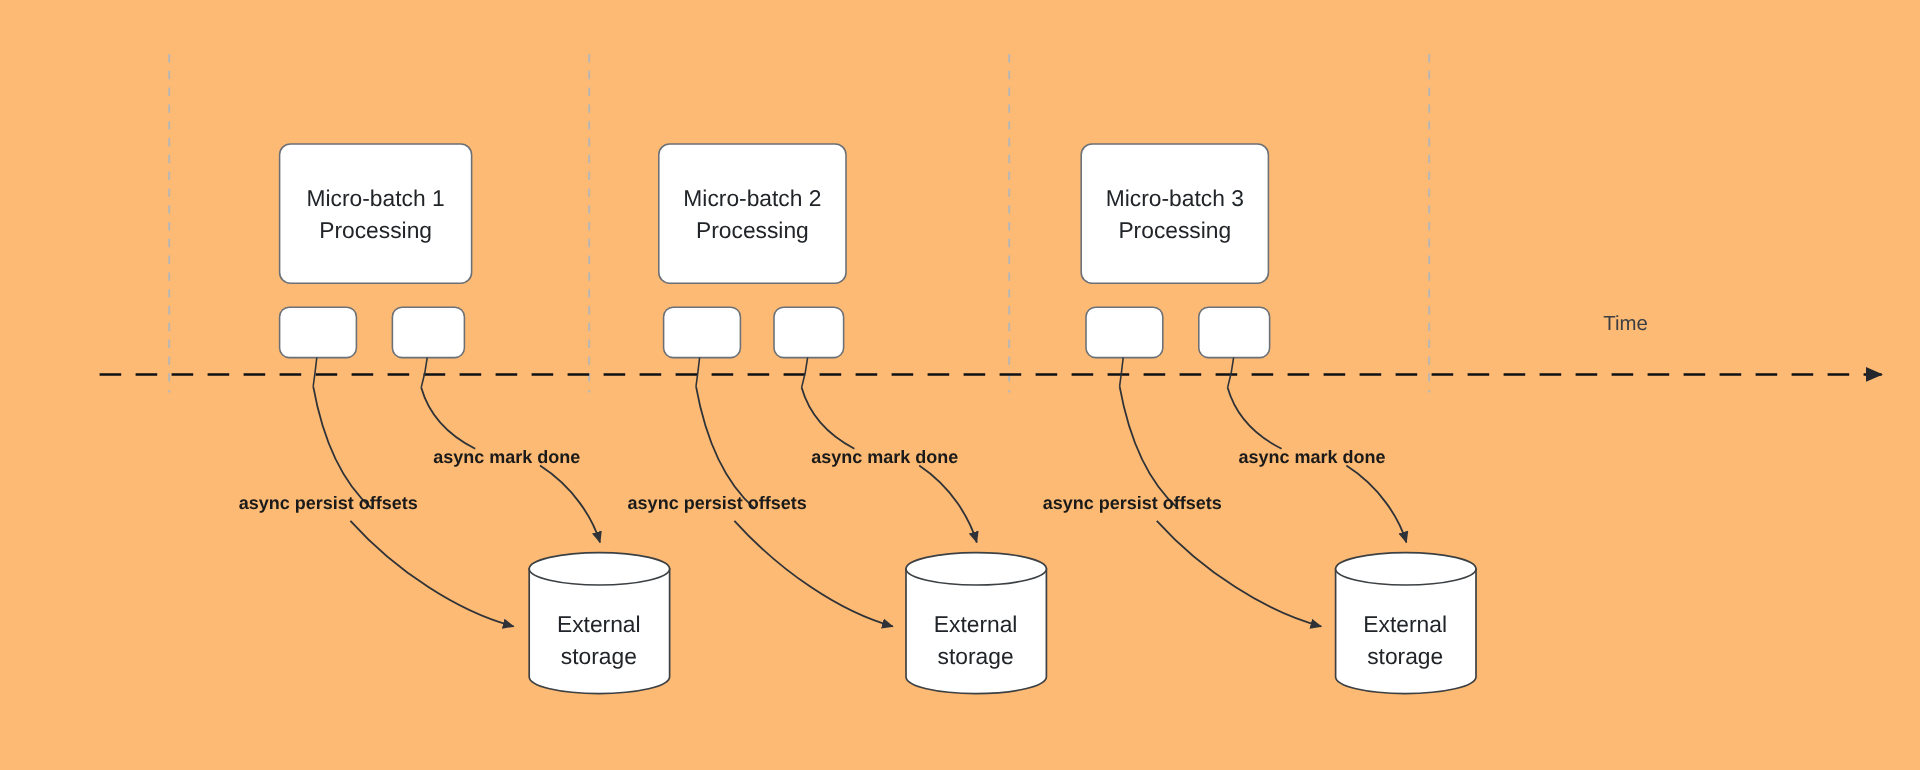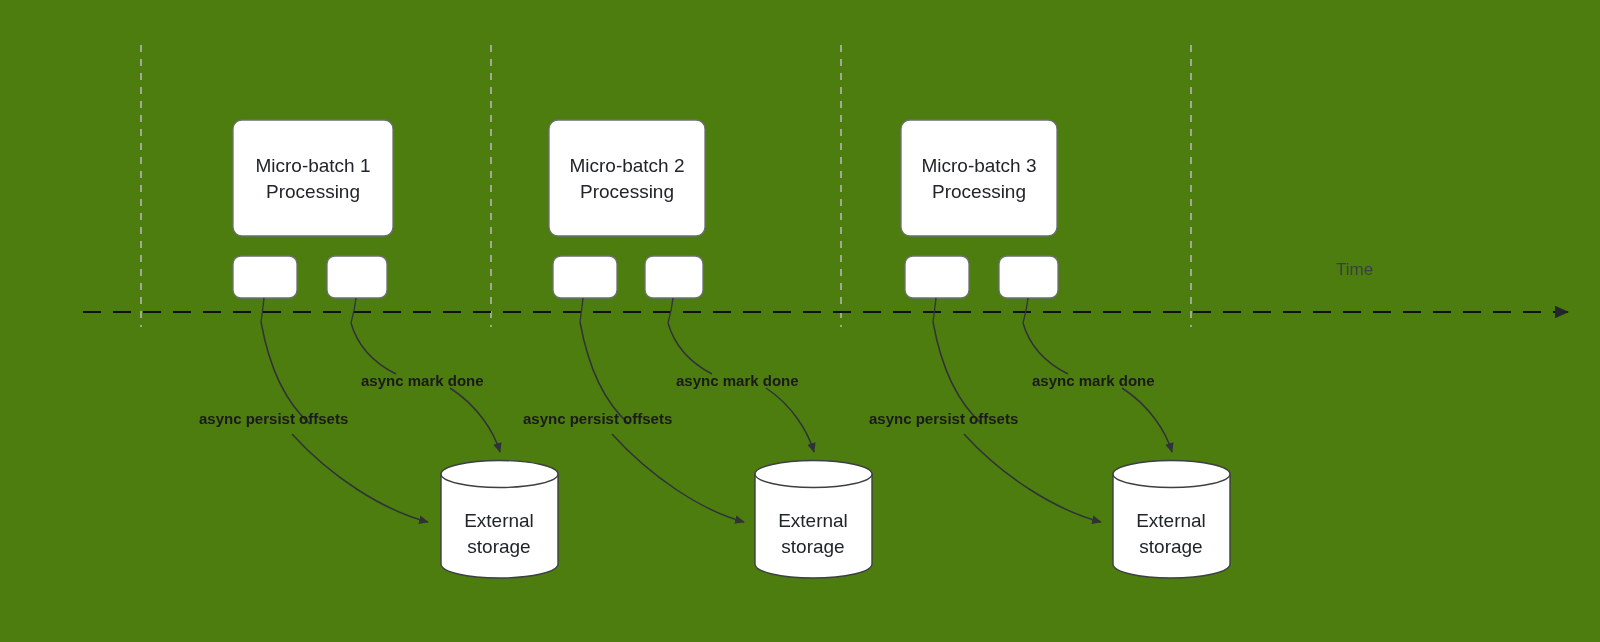--- a/index.html
+++ b/index.html
@@ -1,17 +1,17 @@
 <!DOCTYPE html>
 <html><head>
 <meta charset="utf-8">
 <style>
   html,body{margin:0;padding:0;background:#ffffff;}
   body{width:1600px;height:642px;overflow:hidden;font-family:"Liberation Sans",sans-serif;}
-  #stage{position:relative;width:1600px;height:642px;background:#4d7c0f;}
+  #stage{position:relative;width:1600px;height:642px;background:#fdba74;}
   svg#canvas{position:absolute;left:0;top:0;width:1600px;height:642px;}
   .node-label{font-family:"Liberation Sans",sans-serif;font-size:19px;fill:#212529;}
   .edge-label{font-family:"Liberation Sans",sans-serif;font-size:15px;font-weight:bold;fill:#1a1a1a;}
   .time-label{font-family:"Liberation Sans",sans-serif;font-size:17px;fill:#3b3f44;}
   .shape-stroke{fill:#ffffff;stroke:#6b7076;stroke-width:1.3;}
   .cyl-stroke{fill:#ffffff;stroke:#3c4043;stroke-width:1.4;}
   .flowline{fill:none;stroke:#2f3338;stroke-width:1.5;}
   .tick-line{stroke:#2f3338;stroke-width:1.3;fill:none;}
   .vguide{stroke:#b6b6b6;stroke-width:1.6;stroke-dasharray:7 7;fill:none;}
   .timeline{stroke:#0f1114;stroke-width:2.1;stroke-dasharray:18 12;fill:none;}

